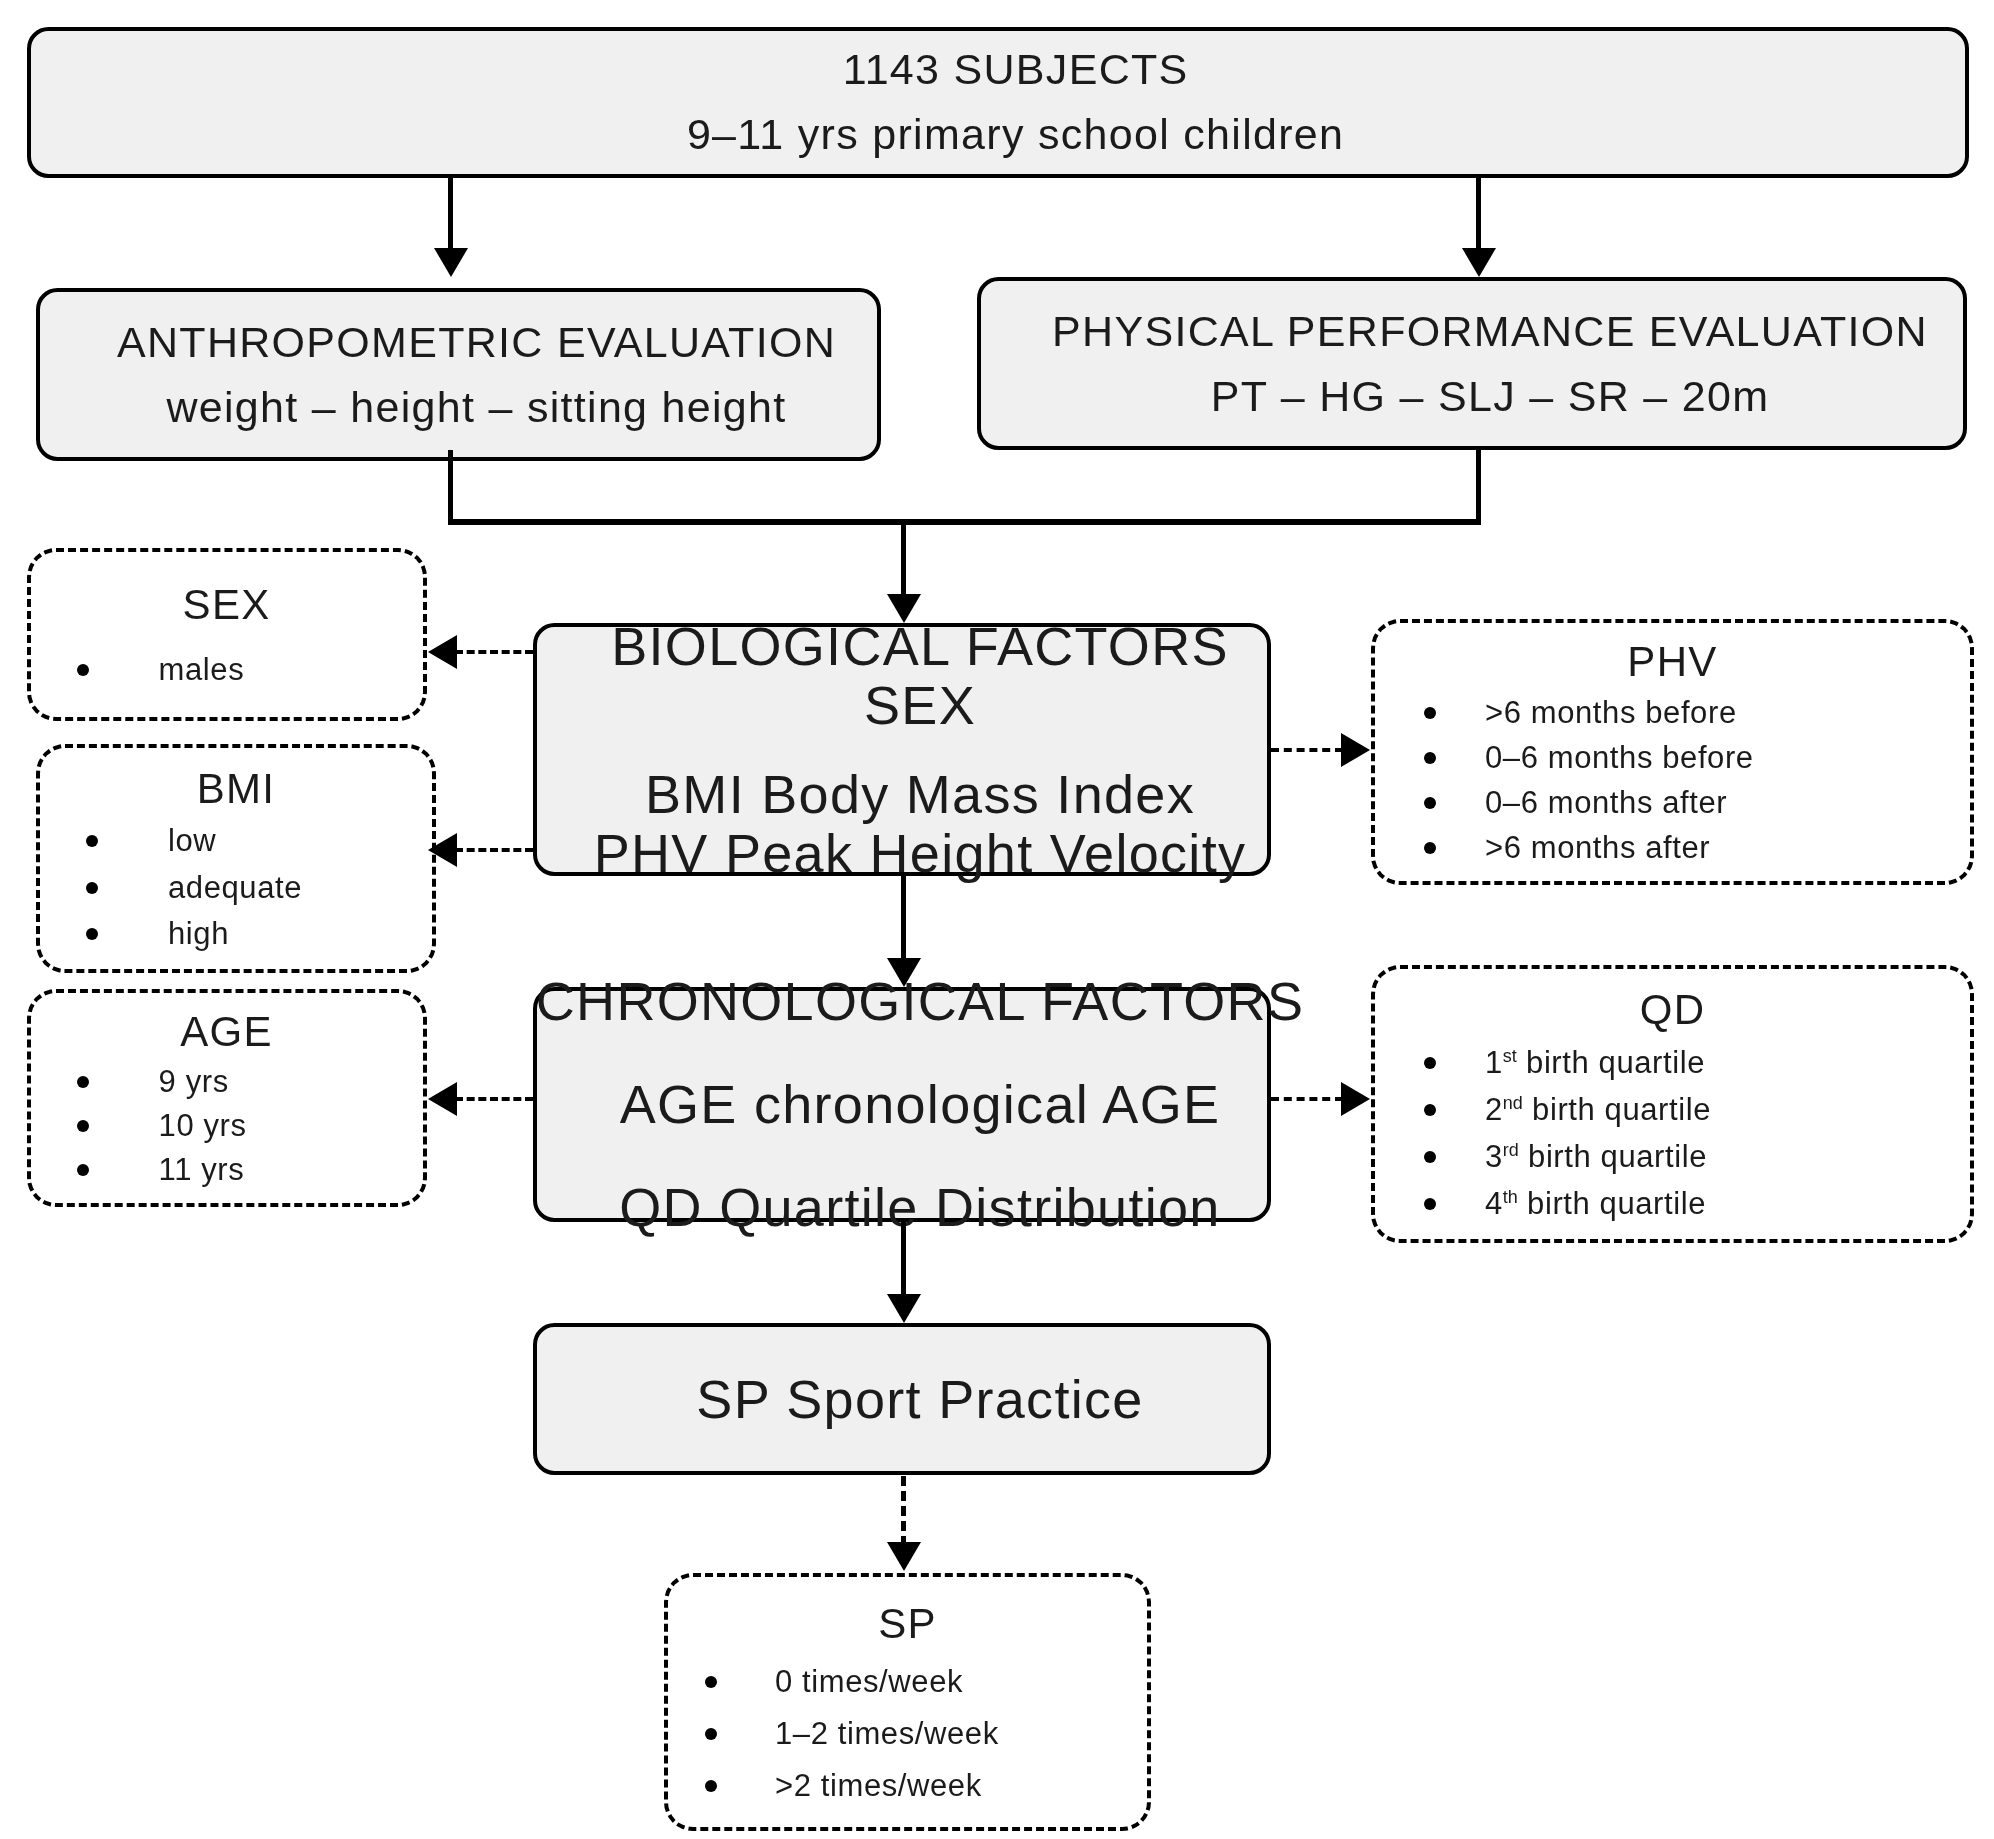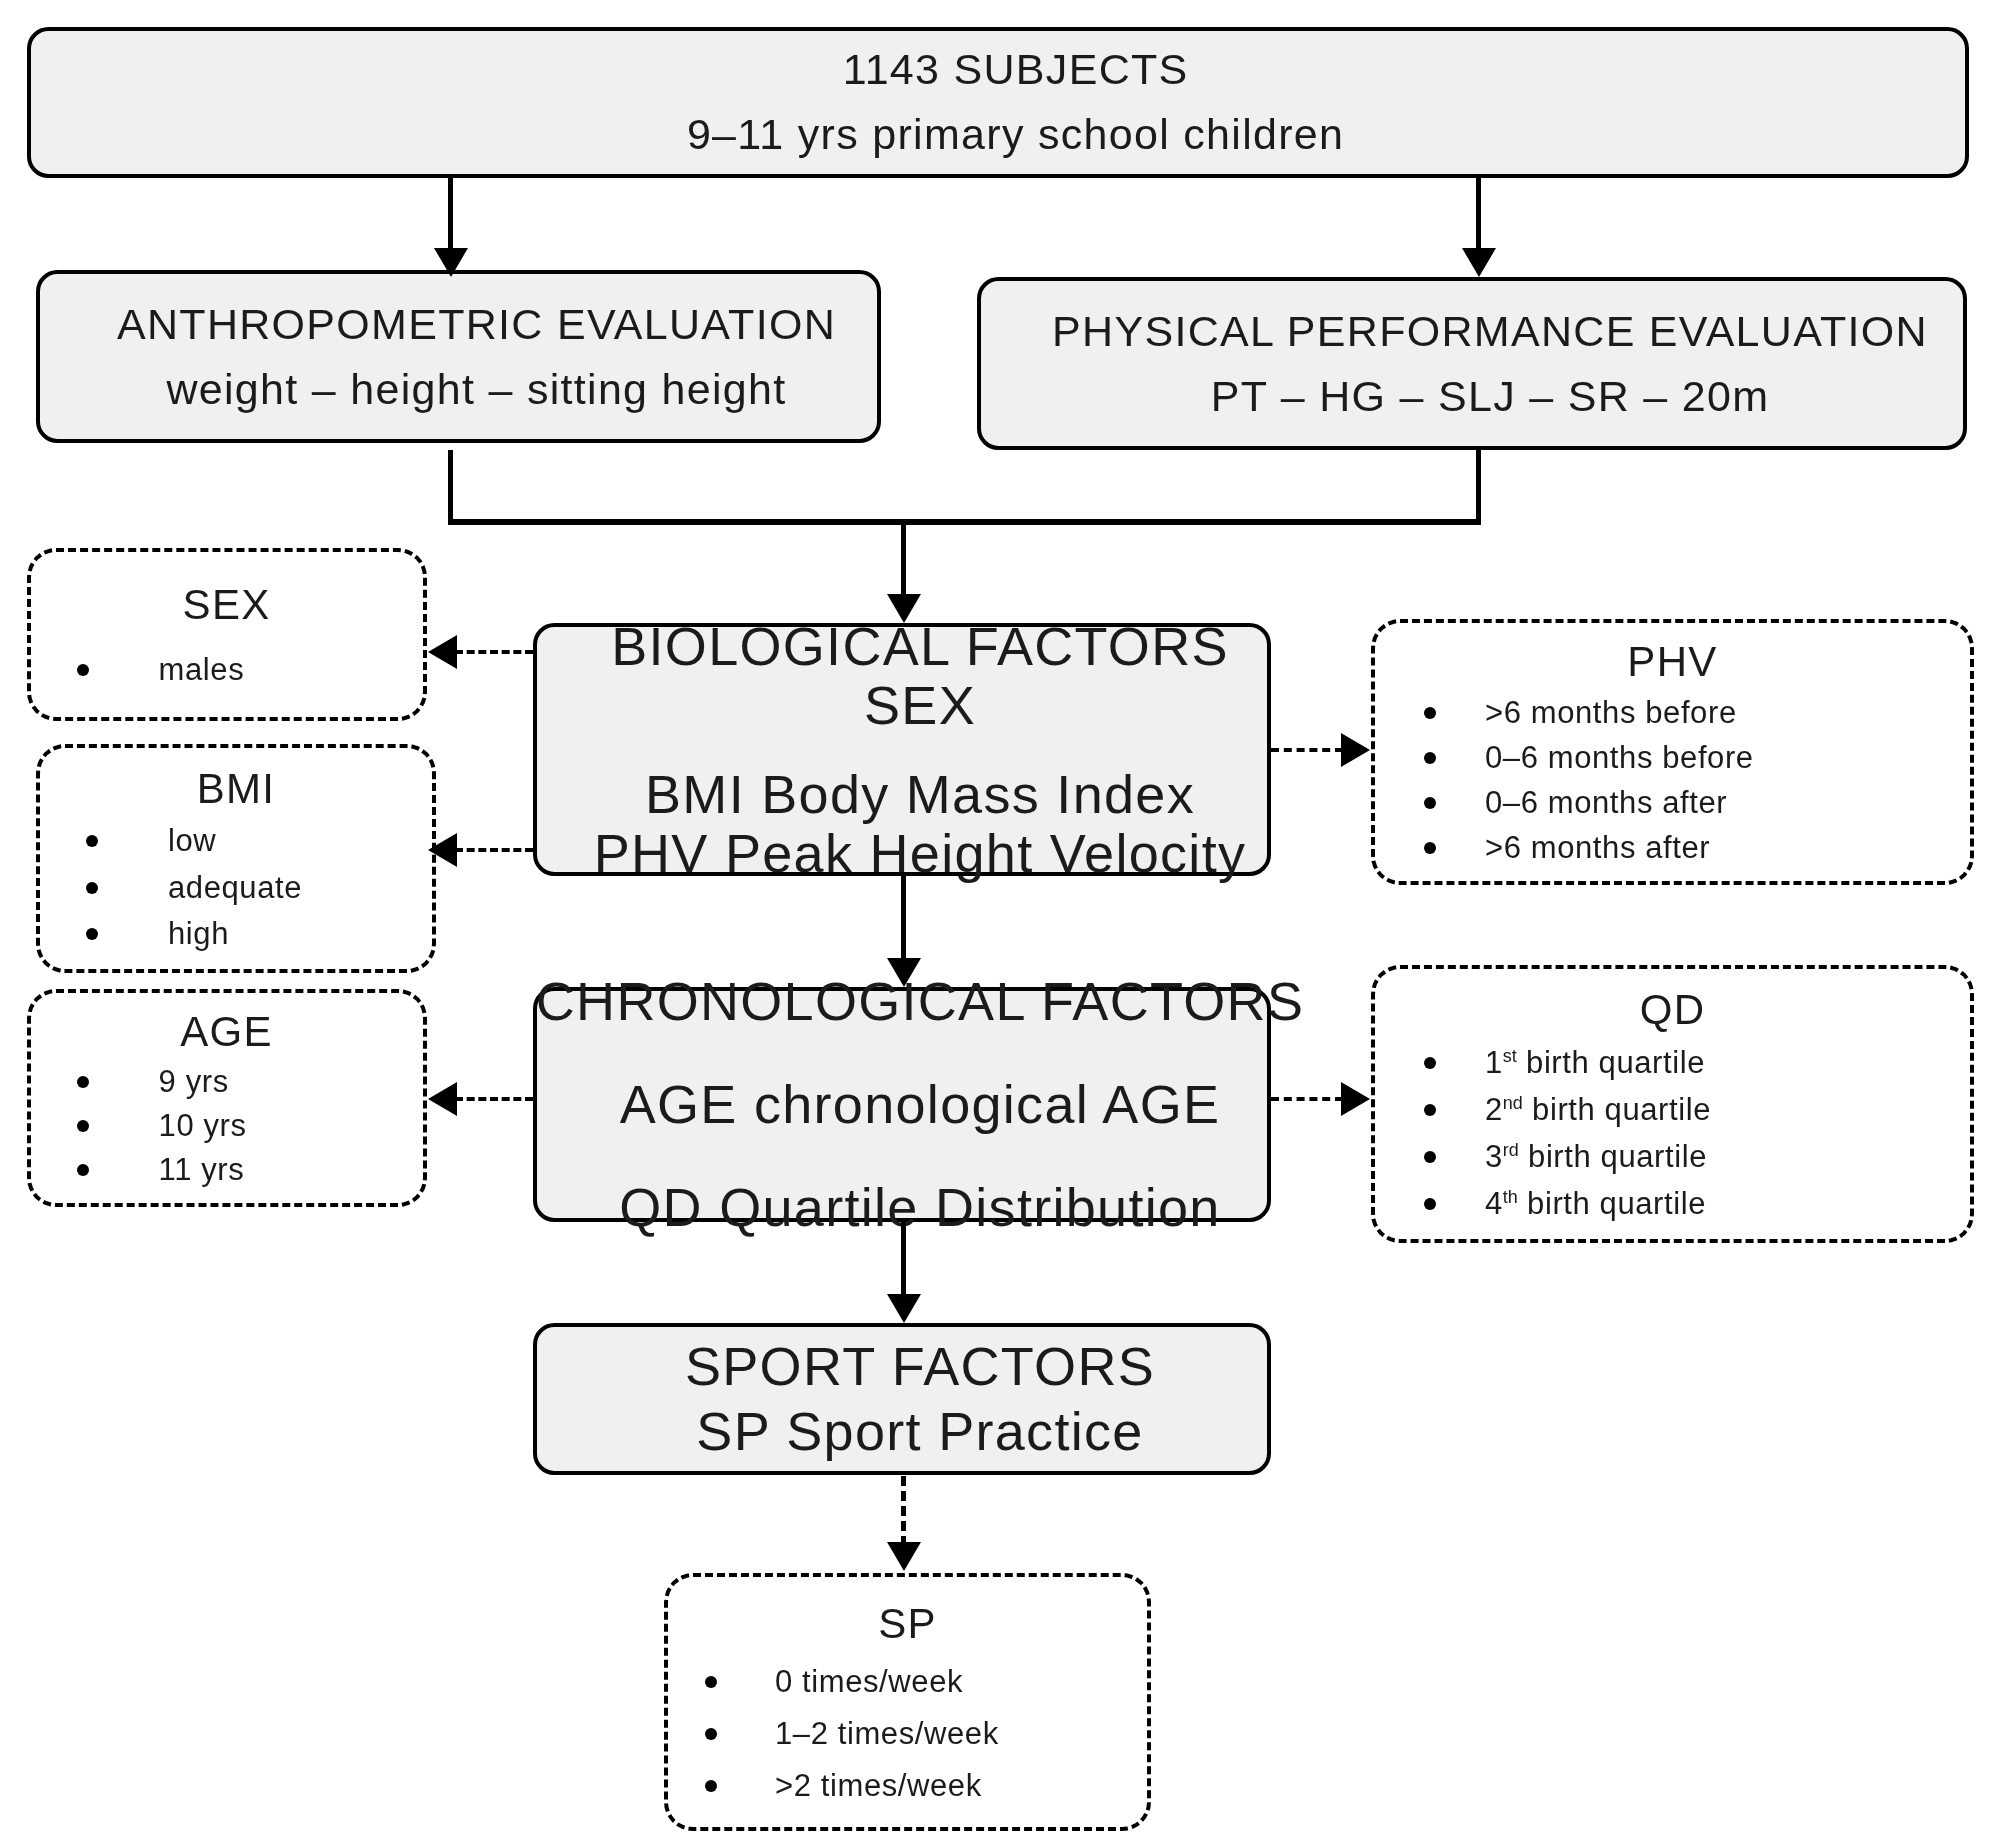--- a/index.html
+++ b/index.html
@@ -57,21 +57,21 @@
 </head>
 <body>
 
 <div id="canvas">
 
   <div class="box solid" style="left:26.6px;top:26.6px;width:1942px;height:151px;">
     <div class="bl">1143 SUBJECTS</div>
     <div class="bl">9–11 yrs primary school children</div>
   </div>
 
-  <div class="box solid" style="left:36px;top:270px;width:845px;height:173px;">
+  <div class="box solid" style="left:36px;top:288px;width:845px;height:173px;">
     <div class="bl">ANTHROPOMETRIC EVALUATION</div>
     <div class="bl">weight – height – sitting height</div>
   </div>
 
   <div class="box solid" style="left:977px;top:277px;width:990px;height:173px;">
     <div class="bl">PHYSICAL PERFORMANCE EVALUATION</div>
     <div class="bl">PT – HG – SLJ – SR – 20m</div>
   </div>
 
   <div class="box solid" style="left:533px;top:623px;width:738px;height:253px;">
@@ -81,21 +81,20 @@
     <div class="bl small" style="line-height:59px;">PHV Peak Height Velocity</div>
   </div>
 
   <div class="box solid" style="left:533px;top:987px;width:738px;height:235px;gap:40px;">
     <div class="bl small" style="line-height:63px;">CHRONOLOGICAL FACTORS</div>
     <div class="bl small" style="line-height:63px;">AGE chronological AGE</div>
     <div class="bl small" style="line-height:63px;">QD Quartile Distribution</div>
   </div>
 
   <div class="box solid" style="left:533px;top:1323px;width:738px;height:152px;">
-    <div class="bl small">SPORT FACTORS</div>
     <div class="bl small">SP Sport Practice</div>
   </div>
 
   <div class="box dashed" style="left:26.6px;top:548px;width:400px;height:173px;">
     <div class="dtitle">SEX</div>
     <div class="brow">
       <span class="dot"></span>
       <span class="btxt">males</span>
     </div>
   </div>

